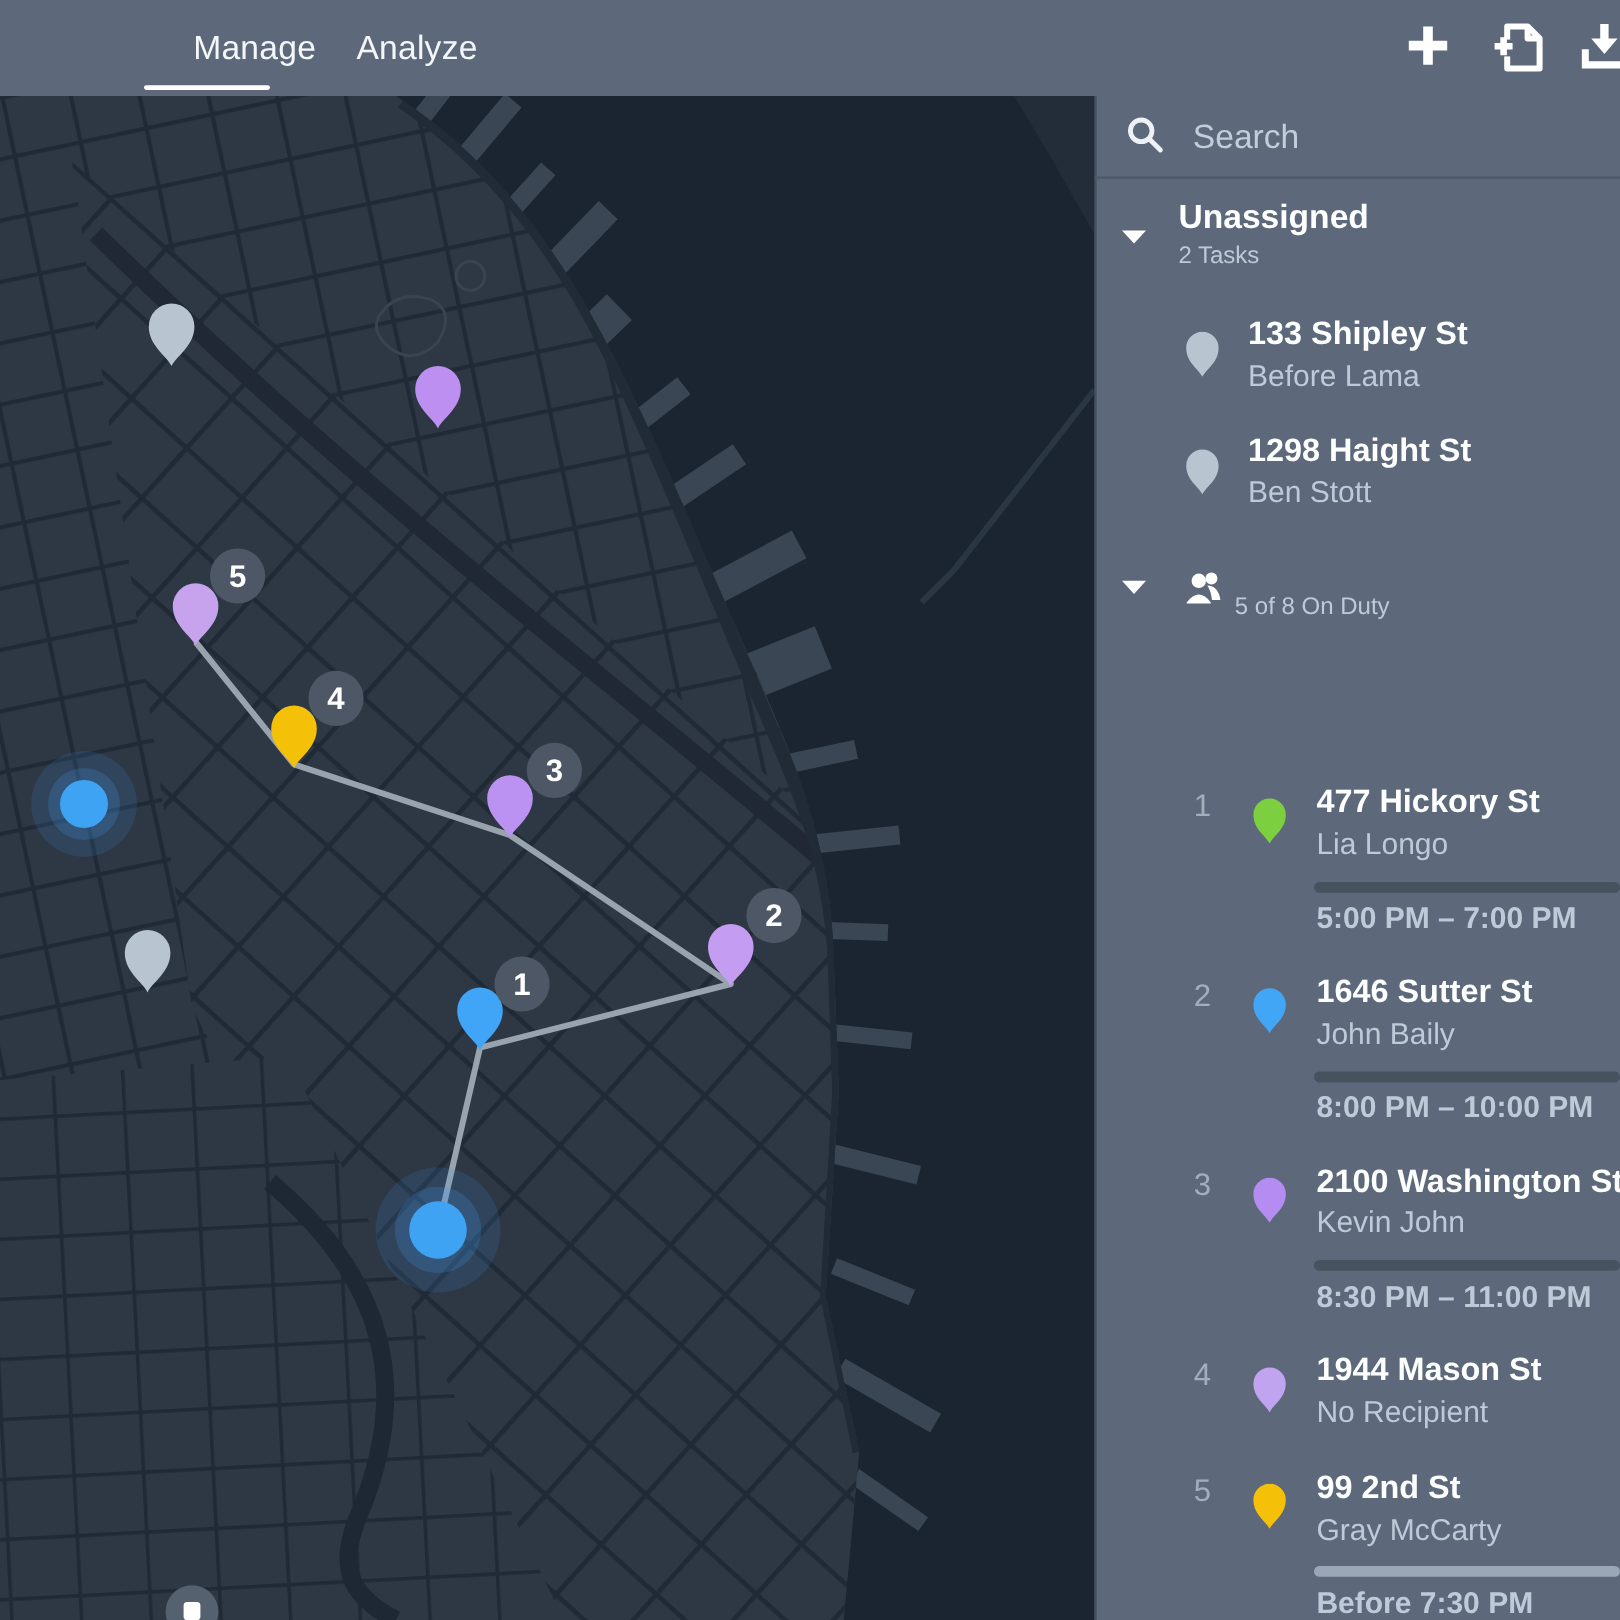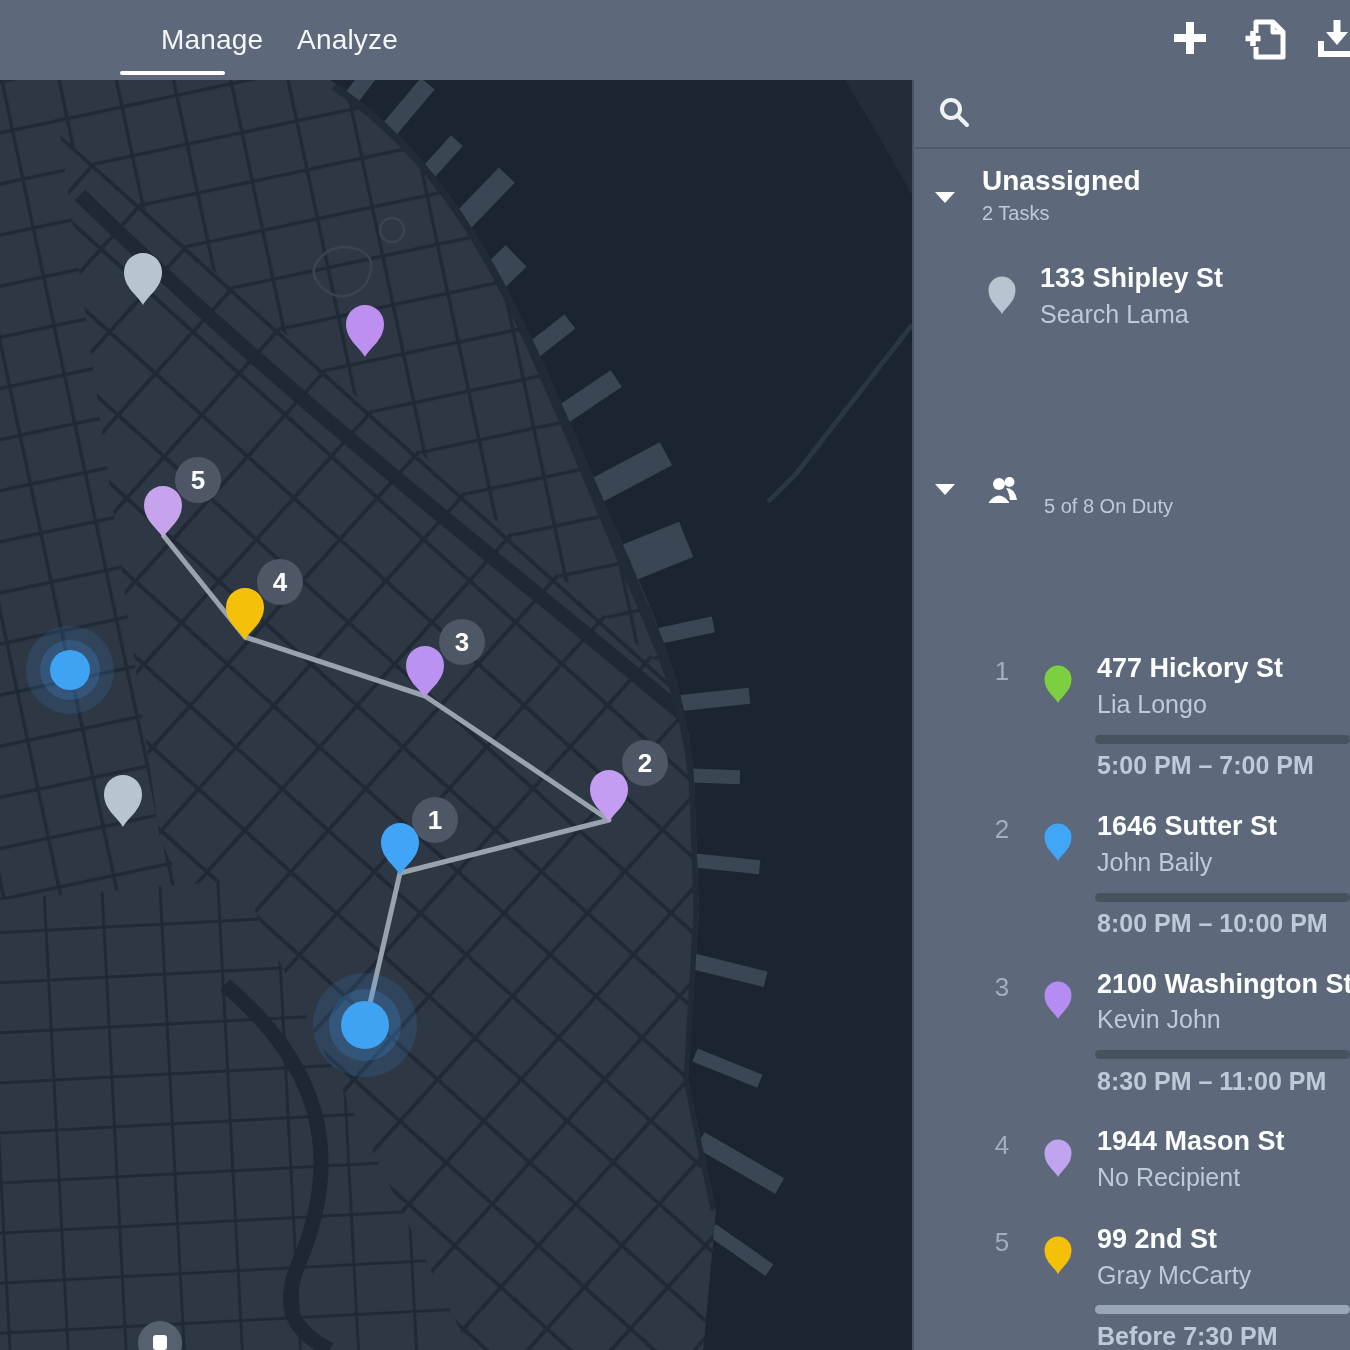--- a/index.html
+++ b/index.html
@@ -192,51 +192,59 @@
     </g>
   </svg>
 
   <div id="sidebar">
 
     <div id="search-row">
       <svg style="position:absolute;left:26px;top:16px" width="34" height="34">
         <circle cx="13" cy="13" r="9" stroke="#eef2f7" stroke-width="4" fill="none"></circle>
         <path d="M20 20 L29 29" stroke="#eef2f7" stroke-width="4" stroke-linecap="round"></path>
       </svg>
+      <input id="search-input" placeholder="Search" style="">
     </div>
     <div id="search-divider"></div>
 
     <div class="row-block" style="top:75px;height:90px">
       <svg class="tri" style="left:22px;top:35px" width="22" height="14">
         <polygon points="1,2 21,2 11,13" fill="#ffffff"></polygon>
       </svg>
       <div class="sb-title" style="top:10px">Unassigned</div>
       <div class="sb-sub" style="top:47px">2 Tasks</div>
     </div>
 
     <div class="row-block" style="top:170px;height:85px">
       <svg class="pin-s" style="left:76px;top:26px" viewBox="-14 -38 28 38">
         <use href="#pinS" fill="#b9c4d1"></use>
       </svg>
       <div class="addr" style="top:13px">133 Shipley St</div>
-      <div class="recip" style="top:50px">Search Lama</div>
-    </div>
-
+      <div class="recip" style="top:50px">Before Lama</div>
+    </div>
+
+    <div class="row-block" style="top:267px;height:85px">
+      <svg class="pin-s" style="left:76px;top:27px" viewBox="-14 -38 28 38">
+        <use href="#pinS" fill="#b9c4d1"></use>
+      </svg>
+      <div class="addr" style="top:13px">1298 Haight St</div>
+      <div class="recip" style="top:49px">Ben Stott</div>
+    </div>
 
     <div class="row-block" style="top:365px;height:90px">
       <svg class="tri" style="left:22px;top:37px" width="22" height="14">
         <polygon points="1,2 21,2 11,13" fill="#ffffff"></polygon>
       </svg>
       <svg style="position:absolute;left:76px;top:30px" width="34" height="30" fill="#ffffff">
         <circle cx="21.5" cy="7" r="5"></circle>
         <path d="M18 13 q9 0 11 12 l-7 0 q-1 -8 -4 -12 Z"></path>
         <circle cx="11" cy="9" r="6"></circle>
         <path d="M1 27 q10 -13 20 0 l0 1 -20 0 Z"></path>
       </svg>
-      <div class="sb-sub" style="left:132px;top:50px">5 of 8 On Duty</div>
+      <div class="sb-sub" style="left:117px;top:50px">5 of 8 On Duty</div>
     </div>
 
 
     <div class="row-block stop" style="top:558px;height:150px">
       <div class="stop-num" style="top:18px">1</div>
       <svg class="pin-s" style="left:132px;top:27px" viewBox="-14 -38 28 38">
         <use href="#pinS" fill="#7ccf3f"></use>
       </svg>
       <div class="addr" style="top:15px">477 Hickory St</div>
       <div class="recip" style="top:52px">Lia Longo</div>

